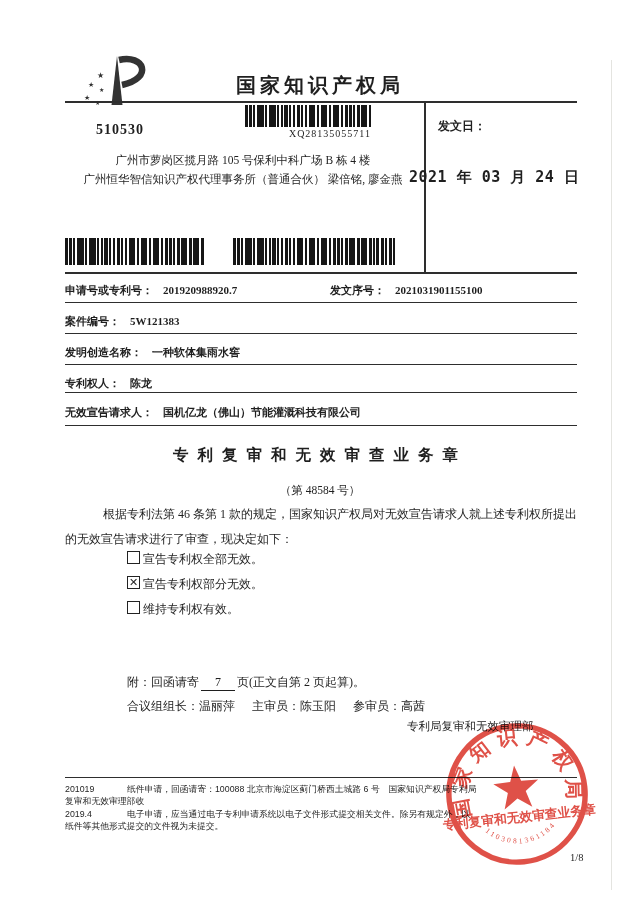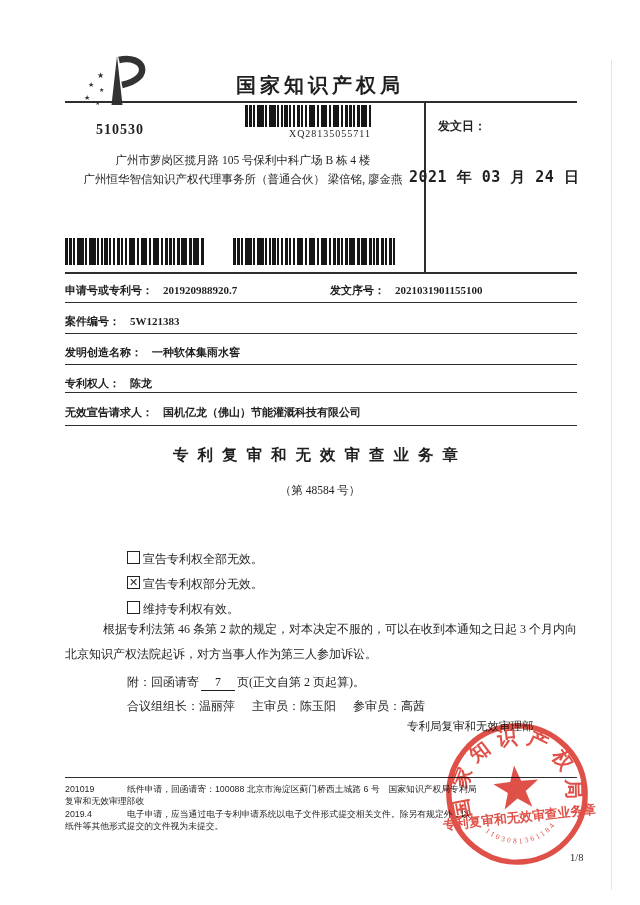--- a/index.html
+++ b/index.html
@@ -126,32 +126,32 @@
   </div>
   <div class="rule" style="left:65px;top:392px;width:512px;height:1px;"></div>
 
   <div class="frow" style="left:65px;top:405px;">
     <span>无效宣告请求人：</span><span class="val">国机亿龙（佛山）节能灌溉科技有限公司</span>
   </div>
   <div class="rule" style="left:65px;top:425px;width:512px;height:1px;"></div>
 
   <div class="doc-title">专利复审和无效审查业务章</div>
   <div class="doc-number">（第 48584 号）</div>
+  <div class="para" style="top:502px;">根据专利法第 46 条第 1 款的规定，国家知识产权局对无效宣告请求人就上述专利权所提出的无效宣告请求进行了审查，现决定如下：</div>
 
   <div class="opt-row" style="top:551px;">
     <span class="cbx"></span><span>宣告专利权全部无效。</span>
   </div>
   <div class="opt-row" style="top:576px;">
     <span class="cbx">✕</span><span>宣告专利权部分无效。</span>
   </div>
   <div class="opt-row" style="top:601px;">
     <span class="cbx"></span><span>维持专利权有效。</span>
   </div>
 
-  <div class="para" style="top:617px;">根据专利法第 46 条第 2 款的规定，对本决定不服的，可以在收到本通知之日起 3 个月内向北京知识产权法院起诉，对方当事人作为第三人参加诉讼。</div>
 
   <div class="attach">
     <span>附：回函请寄</span><span class="u-num">7</span><span>页(正文自第 2 页起算)。</span>
   </div>
 
   <div class="panel">
     <span>合议组组长：</span><span>温丽萍</span><span class="gap"></span>
     <span>主审员：</span><span>陈玉阳</span><span class="gap"></span>
     <span>参审员：</span><span>高茜</span>
   </div>

